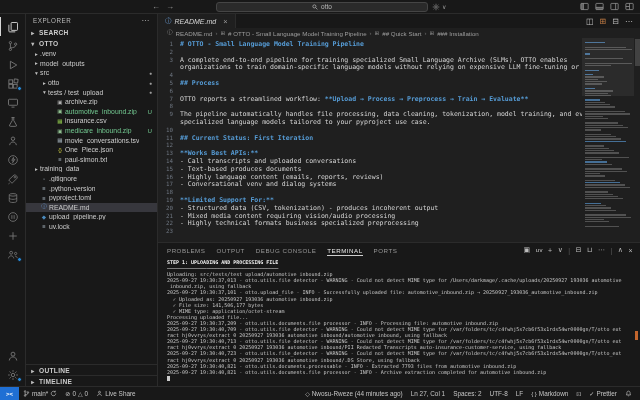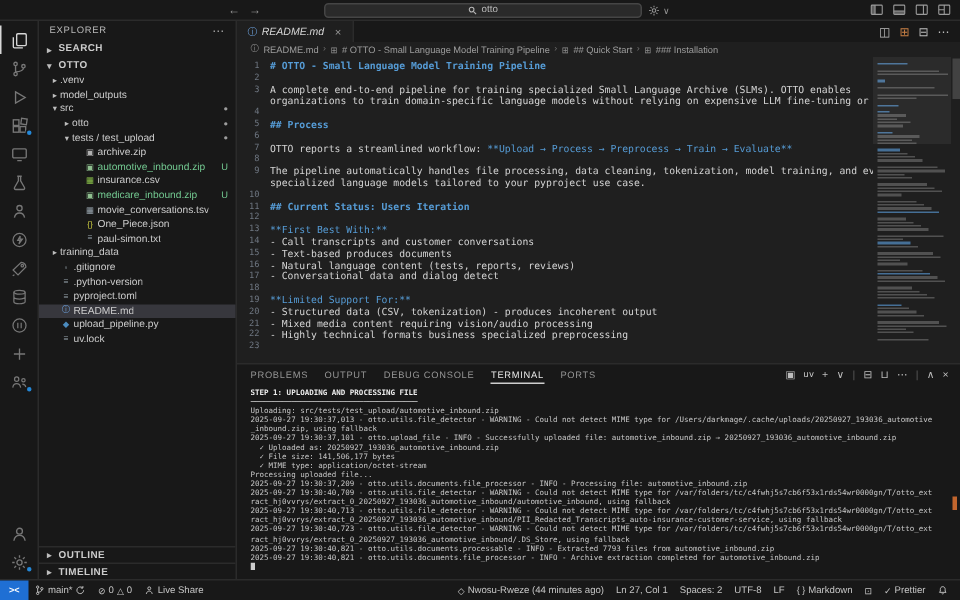--- a/index.html
+++ b/index.html
@@ -55,21 +55,21 @@
   .md-preview-glyph { color:#c77f45; }
   .breadcrumb { height:10px; display:flex; align-items:center; gap:3px; padding-left:9px; font-size:6.2px; color:#9d9d9d; flex:none; white-space:nowrap; overflow:hidden; }
   .bc-sep { color:#6f6f6f; font-size:6px; }
   .bc-ico { color:#8f8f8f; font-size:5.6px; }
 
   .editor-wrap { flex:1; min-height:0; display:flex; position:relative; }
   .code-area { flex:1; min-width:0; overflow:hidden; padding-top:3px; font-family:"DejaVu Sans Mono",monospace; font-size:6.5px; line-height:7.8px; }
   .row { display:flex; height:7.8px; white-space:pre; }
   .ln { width:15px; flex:none; text-align:right; margin-right:7px; color:#6e7681; font-size:5.8px; }
   .md-h { color:#569cd6; font-weight:bold; }
-  .md-s { color:#569cd6; font-weight:normal; }
+  .md-s { color:#569cd6; font-weight:bold; }
   .md-p { color:#d4d4d4; }
 
   .minimap { width:52px; flex:none; position:relative; padding:4px 2px 0 3px; background:#1f1f1f; }
   .mm-viewport { position:absolute; left:0; top:0; width:100%; height:58px; background:rgba(255,255,255,.055); }
   .mm-bar { height:1.3px; margin-bottom:1px; background:rgba(200,200,200,.30); }
   .mm-bar.h { background:rgba(90,155,215,.65); }
   .vscroll { width:6px; flex:none; position:relative; }
   .vscroll .slider { position:absolute; top:1px; left:0.5px; width:5px; height:27px; background:rgba(121,121,121,.4); }
 
   
@@ -420,27 +420,27 @@
           <div class="row"><span class="ln">3</span><span class="code"><span class="md-p">A complete end-to-end pipeline for training specialized Small Language Archive (SLMs). OTTO enables</span></span></div>
           <div class="row"><span class="ln"></span><span class="code"><span class="md-p">organizations to train domain-specific language models without relying on expensive LLM fine-tuning or external APIs.</span></span></div>
           <div class="row"><span class="ln">4</span><span class="code"></span></div>
           <div class="row"><span class="ln">5</span><span class="code"><span class="md-h">## Process</span></span></div>
           <div class="row"><span class="ln">6</span><span class="code"></span></div>
           <div class="row"><span class="ln">7</span><span class="code"><span class="md-p">OTTO reports a streamlined workflow: </span><span class="md-s">**Upload → Process → Preprocess → Train → Evaluate**</span></span></div>
           <div class="row"><span class="ln">8</span><span class="code"></span></div>
           <div class="row"><span class="ln">9</span><span class="code"><span class="md-p">The pipeline automatically handles file processing, data cleaning, tokenization, model training, and evaluation to produce</span></span></div>
           <div class="row"><span class="ln"></span><span class="code"><span class="md-p">specialized language models tailored to your pyproject use case.</span></span></div>
           <div class="row"><span class="ln">10</span><span class="code"></span></div>
-          <div class="row"><span class="ln">11</span><span class="code"><span class="md-h">## Current Status: Users Iteration</span></span></div>
+          <div class="row"><span class="ln">11</span><span class="code"><span class="md-h">## Current Status: First Iteration</span></span></div>
           <div class="row"><span class="ln">12</span><span class="code"></span></div>
-          <div class="row"><span class="ln">13</span><span class="code"><span class="md-s">**First Best With:**</span></span></div>
-          <div class="row"><span class="ln">14</span><span class="code"><span class="md-p">- Call transcripts and customer conversations</span></span></div>
+          <div class="row"><span class="ln">13</span><span class="code"><span class="md-s">**Works Best APIs:**</span></span></div>
+          <div class="row"><span class="ln">14</span><span class="code"><span class="md-p">- Call transcripts and uploaded conversations</span></span></div>
           <div class="row"><span class="ln">15</span><span class="code"><span class="md-p">- Text-based produces documents</span></span></div>
-          <div class="row"><span class="ln">16</span><span class="code"><span class="md-p">- Natural language content (tests, reports, reviews)</span></span></div>
-          <div class="row"><span class="ln">17</span><span class="code"><span class="md-p">- Conversational data and dialog detect</span></span></div>
+          <div class="row"><span class="ln">16</span><span class="code"><span class="md-p">- Highly language content (emails, reports, reviews)</span></span></div>
+          <div class="row"><span class="ln">17</span><span class="code"><span class="md-p">- Conversational venv and dialog systems</span></span></div>
           <div class="row"><span class="ln">18</span><span class="code"></span></div>
           <div class="row"><span class="ln">19</span><span class="code"><span class="md-s">**Limited Support For:**</span></span></div>
           <div class="row"><span class="ln">20</span><span class="code"><span class="md-p">- Structured data (CSV, tokenization) - produces incoherent output</span></span></div>
           <div class="row"><span class="ln">21</span><span class="code"><span class="md-p">- Mixed media content requiring vision/audio processing</span></span></div>
           <div class="row"><span class="ln">22</span><span class="code"><span class="md-p">- Highly technical formats business specialized preprocessing</span></span></div>
           <div class="row"><span class="ln">23</span><span class="code"></span></div>
         </div>
       <div class="minimap">
         <div class="mm-viewport"></div>
         <div id="minimap-bars">

